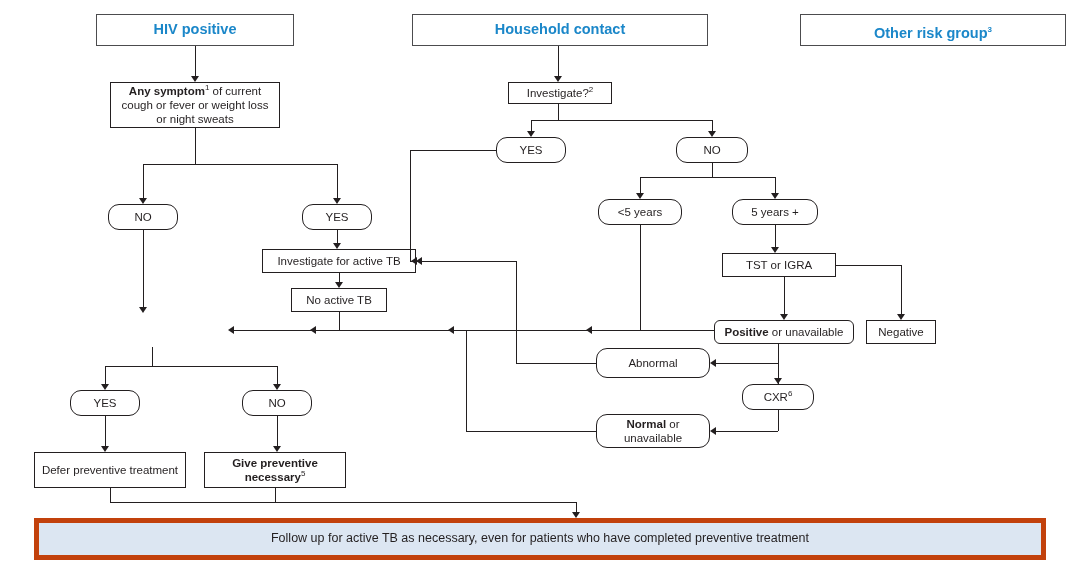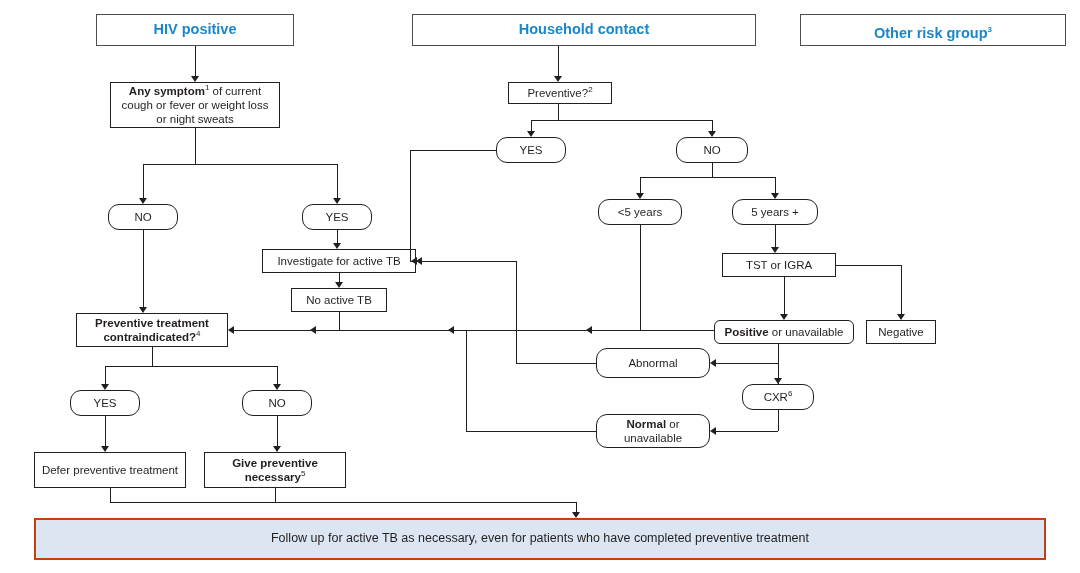--- a/index.html
+++ b/index.html
@@ -35,21 +35,21 @@
     border: 1px solid #4c4c4e;
     color: #1b87c9;
     font-weight: bold;
     font-size: 14.5px;
   }
   .node.rounded {
     border-radius: 11px;
   }
   .node.footer {
     background: #dce6f2;
-    border: 2px solid #c2410c;
+    border: 5px solid #c2410c;
     font-size: 12.5px;
     color: #231f20;
   }
   .node b { font-weight: bold; }
   .sup { font-size: 8px; vertical-align: super; line-height: 0; }
 
   .line {
     position: absolute;
     background: #231f20;
   }
@@ -74,34 +74,34 @@
 </style>
 </head>
 <body>
 
 <div id="canvas">
 
   <div class="node header" style="left:96px; top:14px; width:198px; height:32px;">
     <span>HIV positive</span>
   </div>
 
-  <div class="node header" style="left:412px; top:14px; width:344px; height:32px;">
+  <div class="node header" style="left:412px; top:14px; width:296px; height:32px;">
     <span>Household contact</span>
   </div>
 
   <div class="node header" style="left:800px; top:14px; width:266px; height:32px;align-items:flex-end;">
     <span><span>Other risk group</span><span class="sup">3</span></span>
   </div>
 
   <div class="node" style="left:110px; top:82px; width:170px; height:46px;">
     <span><b>Any symptom</b><span class="sup">1</span><span> of current cough or fever or weight loss or night sweats</span></span>
   </div>
 
   <div class="node" style="left:508px; top:82px; width:104px; height:22px;">
-    <span><span>Preventive?</span><span class="sup">2</span></span>
+    <span><span>Investigate?</span><span class="sup">2</span></span>
   </div>
 
   <div class="node rounded" style="left:108px; top:204px; width:70px; height:26px;">
     <span>NO</span>
   </div>
 
   <div class="node rounded" style="left:302px; top:204px; width:70px; height:26px;">
     <span>YES</span>
   </div>
 
@@ -134,23 +134,20 @@
   </div>
 
   <div class="node rounded" style="left:714px; top:320px; width:140px; height:24px;border-radius:6px;">
     <span><b>Positive</b><span> or unavailable</span></span>
   </div>
 
   <div class="node" style="left:866px; top:320px; width:70px; height:24px;">
     <span>Negative</span>
   </div>
 
-  <div class="node" style="left:76px; top:313px; width:152px; height:34px;">
-    <span><b>Preventive treatment contraindicated?</b><span class="sup">4</span></span>
-  </div>
 
   <div class="node rounded" style="left:596px; top:348px; width:114px; height:30px;text-align:center;">
     <span>Abnormal</span>
   </div>
 
   <div class="node rounded" style="left:742px; top:384px; width:72px; height:26px;">
     <span><span>CXR</span><span class="sup">6</span></span>
   </div>
 
   <div class="node rounded" style="left:70px; top:390px; width:70px; height:26px;">

